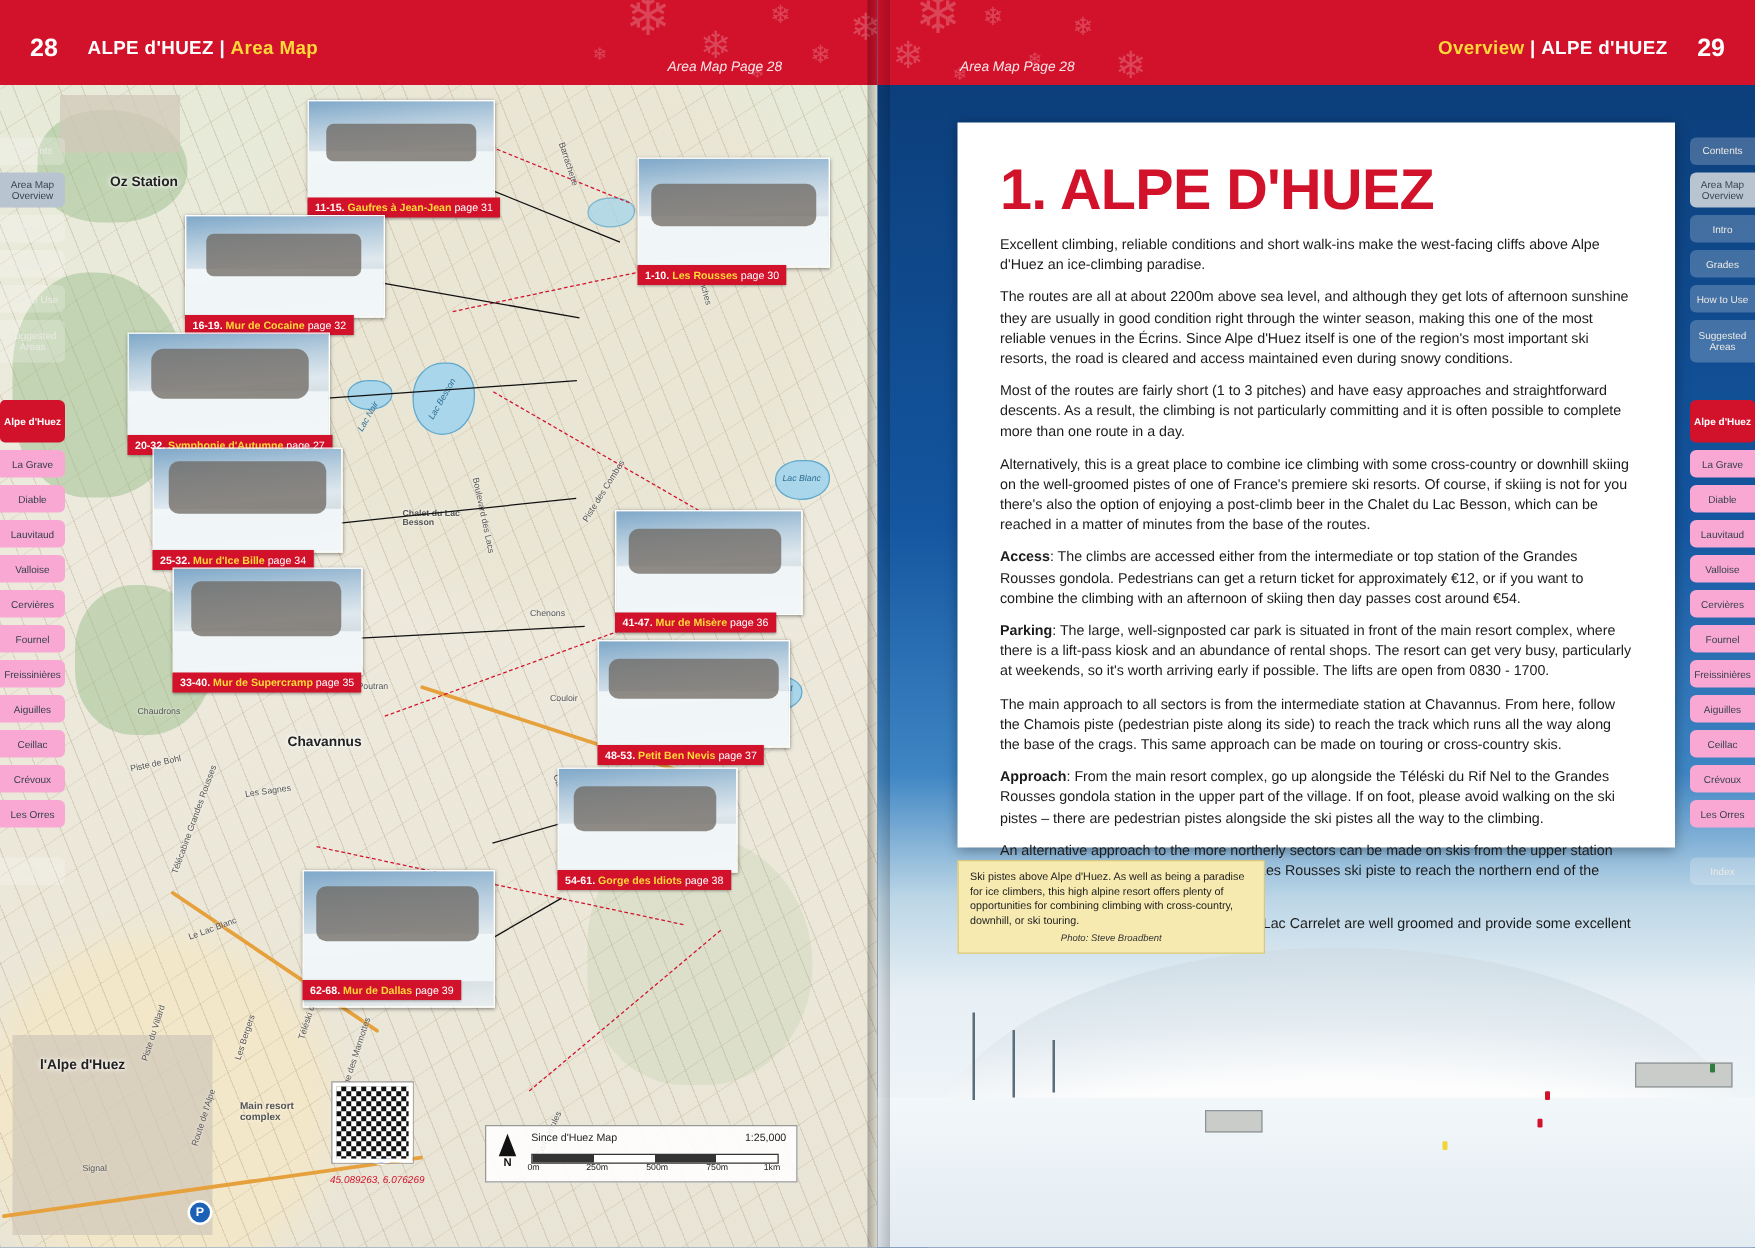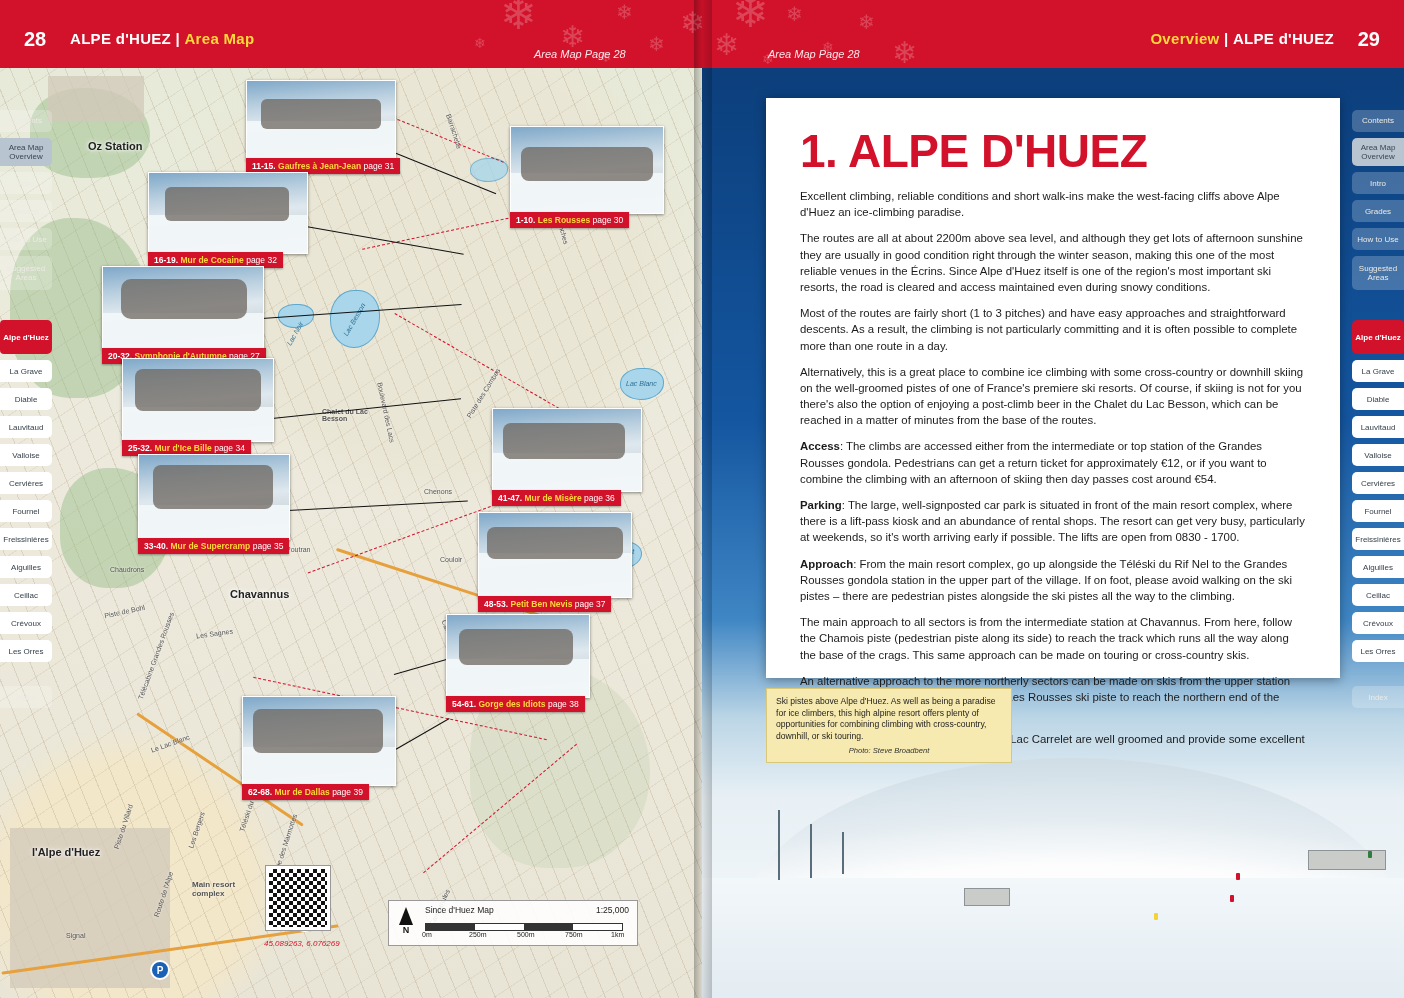--- a/index.html
+++ b/index.html
@@ -43,21 +43,21 @@
     width:52px;min-height:22px;margin-bottom:6px;
     display:flex;align-items:center;justify-content:center;
     font-size:8px;color:#fff;text-align:center;line-height:1.15;
     padding:5px 2px;box-sizing:border-box;
   }
   .tab.dim{background:rgba(255,255,255,0.22);color:#eceae4;}
   .tab.active{background:#d2112a;color:#fff;font-weight:bold;border-radius:4px;}
   .tabs.left .tab{border-top-right-radius:5px;border-bottom-right-radius:5px;}
   .tabs.right .tab{border-top-left-radius:5px;border-bottom-left-radius:5px;}
   .tab.area{background:#b8c4d0;color:#3a4650;}
-  .tab.pl{background:#ffffff;color:#36414b;}
+  .tab.pl{background:#f9a8d4;color:#36414b;}
 
   
   .map{position:absolute;left:0;top:68px;width:702px;height:930px;background:#efece2;overflow:hidden;}
   .map-base{position:absolute;inset:0;
     background:
       radial-gradient(circle at 18% 88%, #f3e7c9 0 120px, rgba(243,231,201,0) 160px),
       radial-gradient(circle at 62% 20%, #eae6d5 0 200px, rgba(234,230,213,0) 260px),
       linear-gradient(180deg,#e7ead9 0%,#edeadd 40%,#e9e5d6 100%);
   }
   
@@ -315,21 +315,21 @@
           <div class="snow" style="left:0;top:44px;width:142px;height:38px;"></div>
           <div class="rock" style="left:12px;top:14px;width:114px;height:36px;border-radius:8px;"></div>
         </div>
         <div class="cap" style="top:82px;">
           <span>54-61.</span>
           <span class="y">Gorge des Idiots</span>
           <span class="w">page 38</span>
         </div>
       </div>
 
-      <div class="callout" style="left:242px;top:628px;width:152px;height:88px;text-decoration:underline;">
+      <div class="callout" style="left:242px;top:628px;width:152px;height:108px;text-decoration:underline;">
         <div class="ph">
           <div class="snow" style="left:0;top:50px;width:152px;height:38px;"></div>
           <div class="rock" style="left:10px;top:12px;width:130px;height:44px;border-radius:8px;"></div>
         </div>
         <div class="cap" style="top:88px;">
           <span>62-68.</span>
           <span class="y">Mur de Dallas</span>
           <span class="w">page 39</span>
         </div>
       </div>
@@ -417,24 +417,24 @@
         <p class="body">Excellent climbing, reliable conditions and short walk-ins make the west-facing cliffs above Alpe d'Huez an ice-climbing paradise.</p>
         <p class="body">The routes are all at about 2200m above sea level, and although they get lots of afternoon sunshine they are usually in good condition right through the winter season, making this one of the most reliable venues in the Écrins. Since Alpe d'Huez itself is one of the region's most important ski resorts, the road is cleared and access maintained even during snowy conditions.</p>
         <p class="body">Most of the routes are fairly short (1 to 3 pitches) and have easy approaches and straightforward descents.  As a result, the climbing is not particularly committing and it is often possible to complete more than one route in a day.</p>
         <p class="body">Alternatively, this is a great place to combine ice climbing with some cross-country or downhill skiing on the well-groomed pistes of one of France's premiere ski resorts. Of course, if skiing is not for you there's also the option of enjoying a post-climb beer in the Chalet du Lac Besson, which can be reached in a matter of minutes from the base of the routes.</p>
         <p class="body">
           <b>Access</b><span>: The climbs are accessed either from the intermediate or top station of the Grandes Rousses gondola. Pedestrians can get a return ticket for approximately €12, or if you want to combine the climbing with an afternoon of skiing then day passes cost around €54.</span>
         </p>
         <p class="body">
           <b>Parking</b><span>: The large, well-signposted car park is situated in front of the main resort complex, where there is a lift-pass kiosk and an abundance of rental shops. The resort can get very busy, particularly at weekends, so it's worth arriving early if possible. The lifts are open from 0830 - 1700.</span>
         </p>
+        <p class="body">The main approach to all sectors is from the intermediate station at Chavannus. From here, follow the Chamois piste (pedestrian piste along its side) to reach the track which runs all the way along the base of the crags. This same approach can be made on touring or cross-country skis.</p>
         <p class="body">
           <b>Approach</b><span>: From the main resort complex, go up alongside the Téléski du Rif Nel to the Grandes Rousses gondola station in the upper part of the village. If on foot, please avoid walking on the ski pistes – there are pedestrian pistes alongside the ski pistes all the way to the climbing.</span>
         </p>
-        <p class="body">The main approach to all sectors is from the intermediate station at Chavannus. From here, follow the Chamois piste (pedestrian piste along its side) to reach the track which runs all the way along the base of the crags. This same approach can be made on touring or cross-country skis.</p>
         <p class="body">An alternative approach to the more northerly sectors can be made on skis from the upper station near Lac Blanc. From here, descend the Les Rousses ski piste to reach the northern end of the cliffs.</p>
         <p class="body">All of the tracks between Chavannus and Lac Carrelet are well groomed and provide some excellent cross-country skiing.</p>
       </div>
     </div>
 
     <div class="hdr hdr-right">
       <div class="snowflakes">
         <span class="sf s3" style="left:30px;top:-10px;">❄</span>
         <span class="sf" style="left:12px;top:30px;">❄</span>
         <span class="sf s2" style="left:84px;top:4px;">❄</span>

